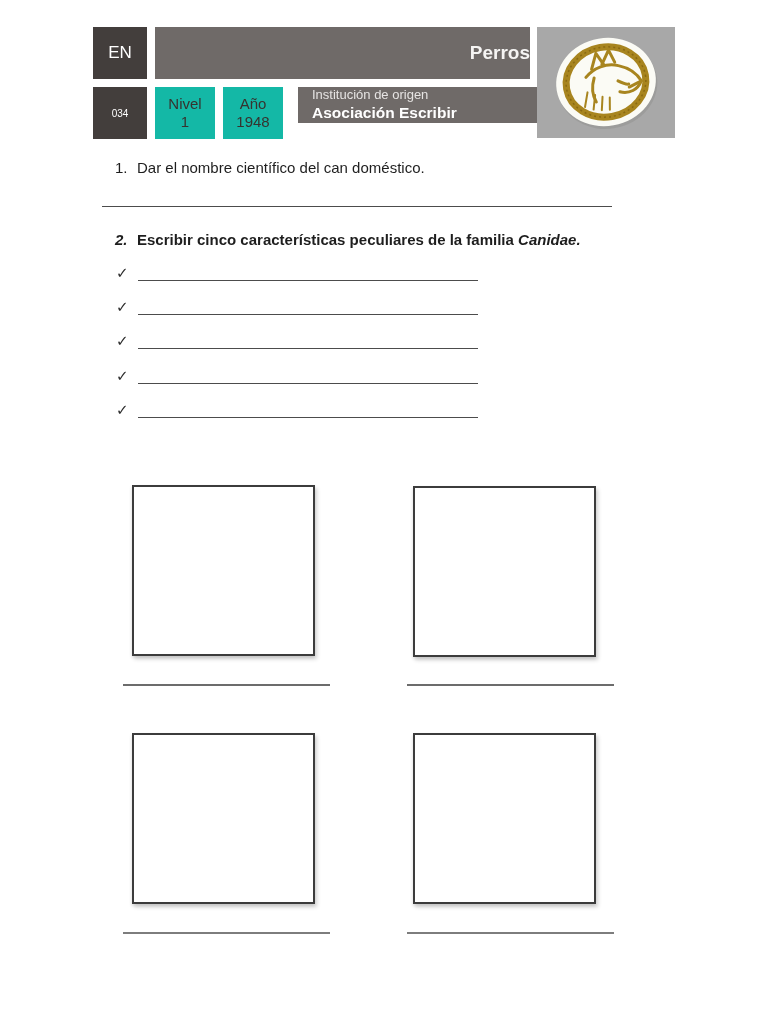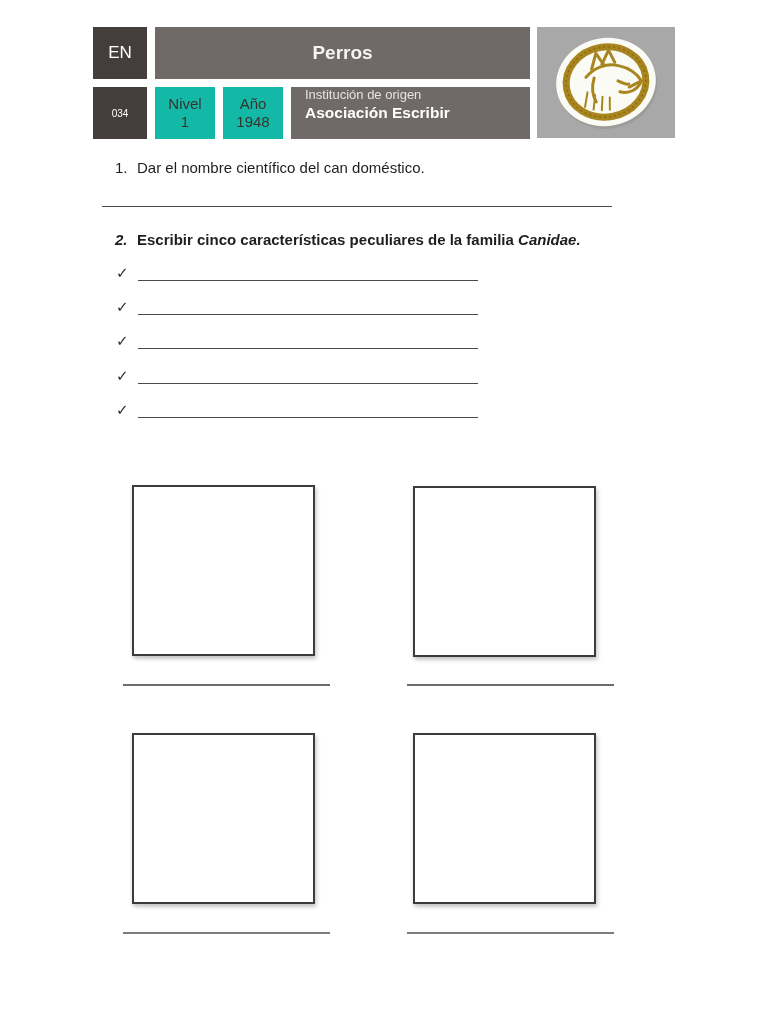--- a/index.html
+++ b/index.html
@@ -10,25 +10,25 @@
     margin:0 auto; overflow:hidden;
   }
 
   
   .hbox { position:absolute; display:flex; align-items:center; justify-content:center; text-align:center; }
   .dark  { background:#433e3c; color:#ffffff; font-weight:normal; }
   .medium{ background:#6f6a68; }
   .light { background:#14b8a6; color:#36332f; font-weight:normal; }
 
   .box-en        { left:93px;  top:27px; width:54px; height:52px; font-size:17px; }
-  .bar-title     { left:155px; top:27px; width:375px; height:52px; justify-content:center; color:#f5f4f3; font-weight:bold; font-size:19px; }
+  .bar-title     { left:155px; top:27px; width:375px; height:52px; justify-content:flex-end; color:#f5f4f3; font-weight:bold; font-size:19px; }
   .box-number    { left:93px;  top:87px; width:54px; height:52px; font-size:10px; }
   .box-level     { left:155px; top:87px; width:60px; height:52px; font-size:15px; line-height:1.2; flex-direction:column; }
   .box-year      { left:223px; top:87px; width:60px; height:52px; font-size:15px; line-height:1.2; flex-direction:column; }
-  .bar-inst      { left:291px; top:87px; width:239px; height:52px; flex-direction:column; align-items:flex-start; justify-content:flex-start; padding-left:14px; }
+  .bar-inst      { left:298px; top:87px; width:239px; height:36px; flex-direction:column; align-items:flex-start; justify-content:center; padding-left:14px; }
   .inst-label    { color:#e6e4e3; font-size:13px; line-height:1.25; }
   .inst-value    { color:#ffffff; font-weight:bold; font-size:15.5px; line-height:1.25; }
 
   .badge { position:absolute; left:537px; top:27px; width:138px; height:111px; }
   .badge svg { display:block; width:100%; height:100%; }
 
   
   .q { position:absolute; font-size:15px; color:#1e1e1e; white-space:nowrap; }
   .q .num  { display:inline-block; width:22px; }
   .q1 { left:115px; top:159px; }

